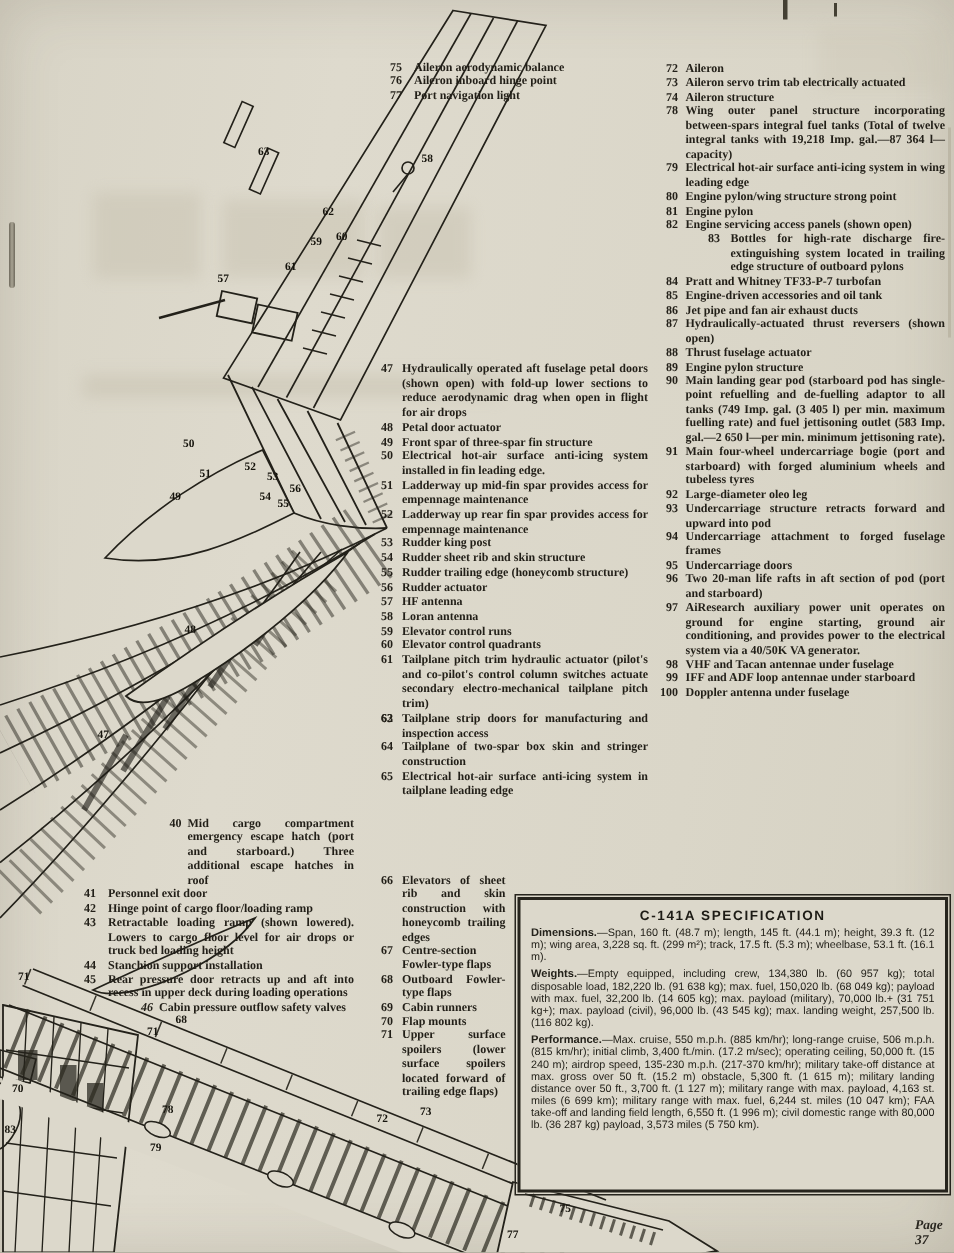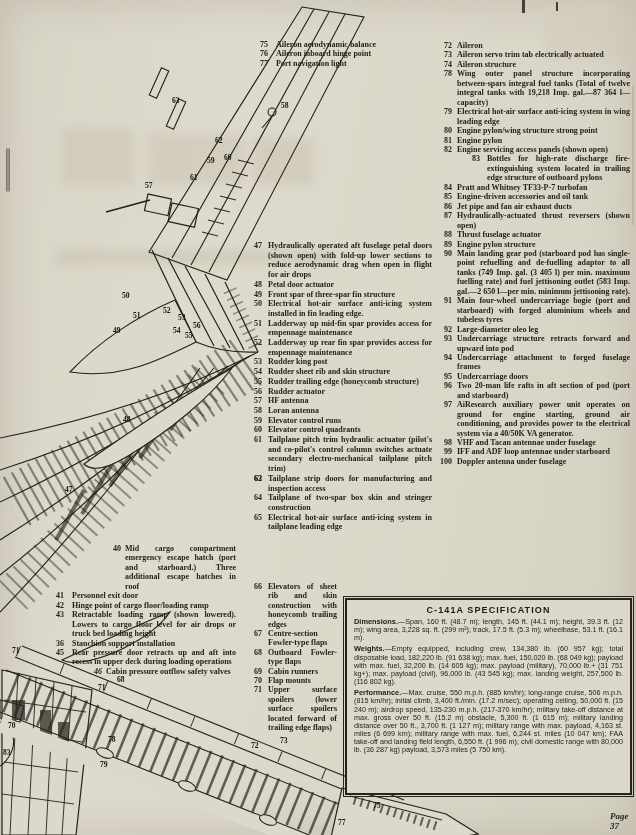--- a/index.html
+++ b/index.html
@@ -235,21 +235,21 @@
       <div class="key-item"><span class="num">68</span><span class="txt">Outboard Fowler-type flaps</span></div>
       <div class="key-item"><span class="num">69</span><span class="txt">Cabin runners</span></div>
       <div class="key-item"><span class="num">70</span><span class="txt">Flap mounts</span></div>
       <div class="key-item"><span class="num">71</span><span class="txt">Upper surface spoilers (lower surface spoilers located forward of trailing edge flaps)</span></div>
     </div>
   <div class="col col-left">
       <div class="key-item item-40"><span class="num">40</span><span class="txt">Mid cargo compartment emergency escape hatch (port and starboard.) Three additional escape hatches in roof</span></div>
       <div class="key-item"><span class="num">41</span><span class="txt">Personnel exit door</span></div>
       <div class="key-item"><span class="num">42</span><span class="txt">Hinge point of cargo floor/loading ramp</span></div>
       <div class="key-item"><span class="num">43</span><span class="txt">Retractable loading ramp (shown lowered). Lowers to cargo floor level for air drops or truck bed loading height</span></div>
-      <div class="key-item"><span class="num">36</span><span class="txt">Stanchion support installation</span></div>
+      <div class="key-item"><span class="num">44</span><span class="txt">Stanchion support installation</span></div>
       <div class="key-item"><span class="num">45</span><span class="txt">Rear pressure door retracts up and aft into recess in upper deck during loading operations</span></div>
       <div class="key-item item-46"><span class="num">46</span><span class="txt">Cabin pressure outflow safety valves</span></div>
     </div>
 
   <div id="spec-box">
     <div id="spec-title">C-141A SPECIFICATION</div>
     <p class="spec-para"><b>Dimensions.</b><span>—Span, 160 ft. (48.7 m); length, 145 ft. (44.1 m); height, 39.3 ft. (12 m); wing area, 3,228 sq. ft. (299 m²); track, 17.5 ft. (5.3 m); wheelbase, 53.1 ft. (16.1 m).</span></p>
     <p class="spec-para"><b>Weights.</b><span>—Empty equipped, including crew, 134,380 lb. (60 957 kg); total disposable load, 182,220 lb. (91 638 kg); max. fuel, 150,020 lb. (68 049 kg); payload with max. fuel, 32,200 lb. (14 605 kg); max. payload (military), 70,000 lb.+ (31 751 kg+); max. payload (civil), 96,000 lb. (43 545 kg); max. landing weight, 257,500 lb. (116 802 kg).</span></p>
     <p class="spec-para"><b>Performance.</b><span>—Max. cruise, 550 m.p.h. (885 km/hr); long-range cruise, 506 m.p.h. (815 km/hr); initial climb, 3,400 ft./min. (17.2 m/sec); operating ceiling, 50,000 ft. (15 240 m); airdrop speed, 135-230 m.p.h. (217-370 km/hr); military take-off distance at max. gross over 50 ft. (15.2 m) obstacle, 5,300 ft. (1 615 m); military landing distance over 50 ft., 3,700 ft. (1 127 m); military range with max. payload, 4,163 st. miles (6 699 km); military range with max. fuel, 6,244 st. miles (10 047 km); FAA take-off and landing field length, 6,550 ft. (1 996 m); civil domestic range with 80,000 lb. (36 287 kg) payload, 3,573 miles (5 750 km).</span></p>
   </div>

